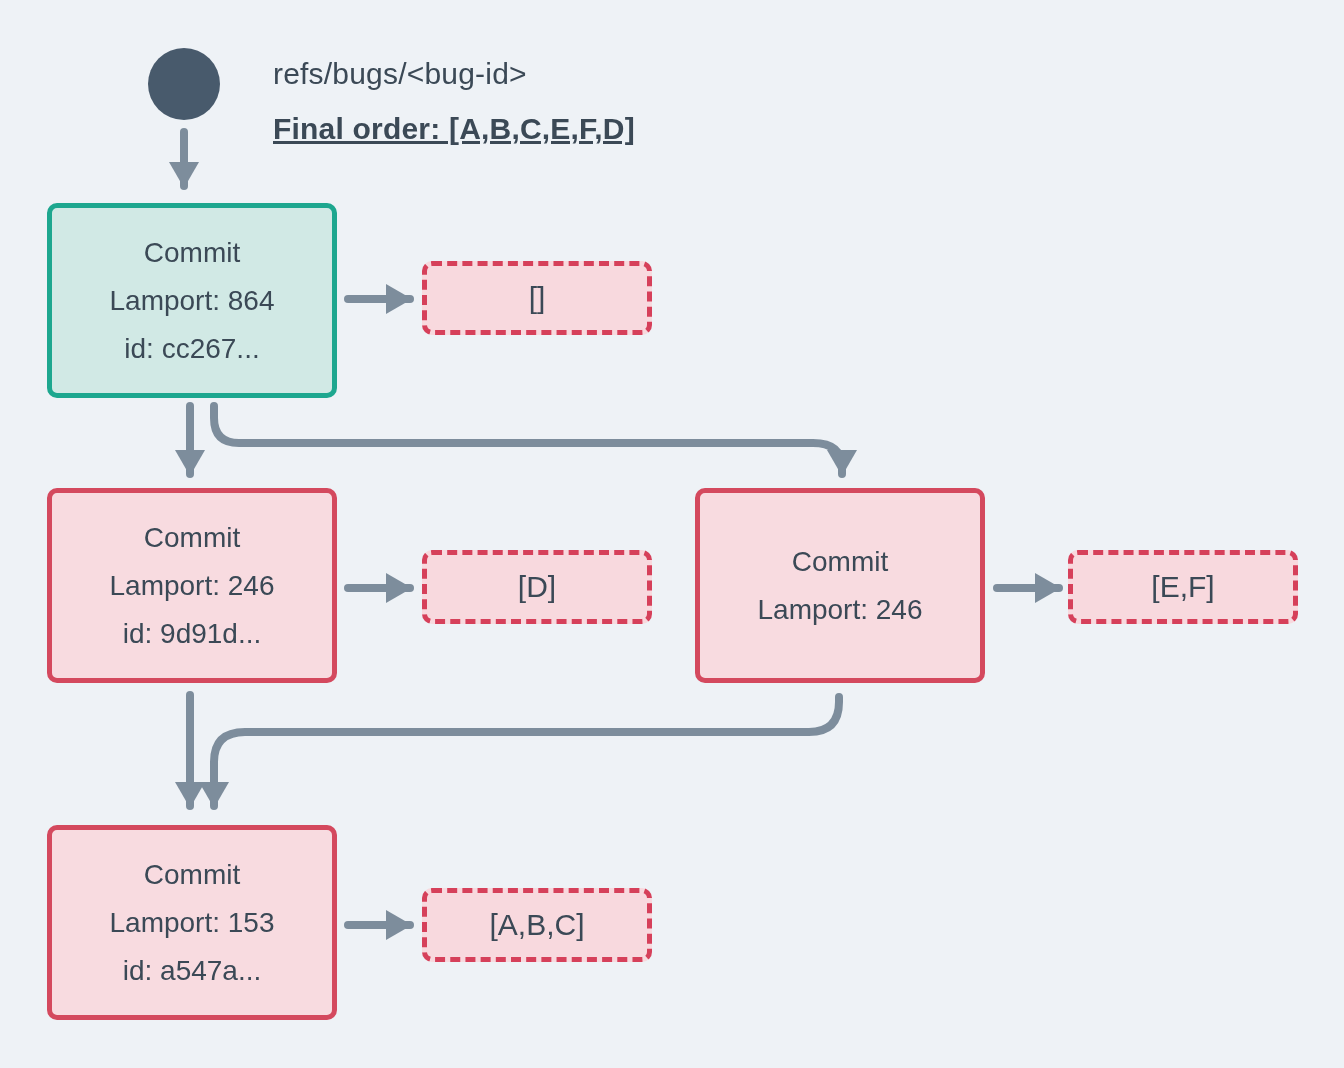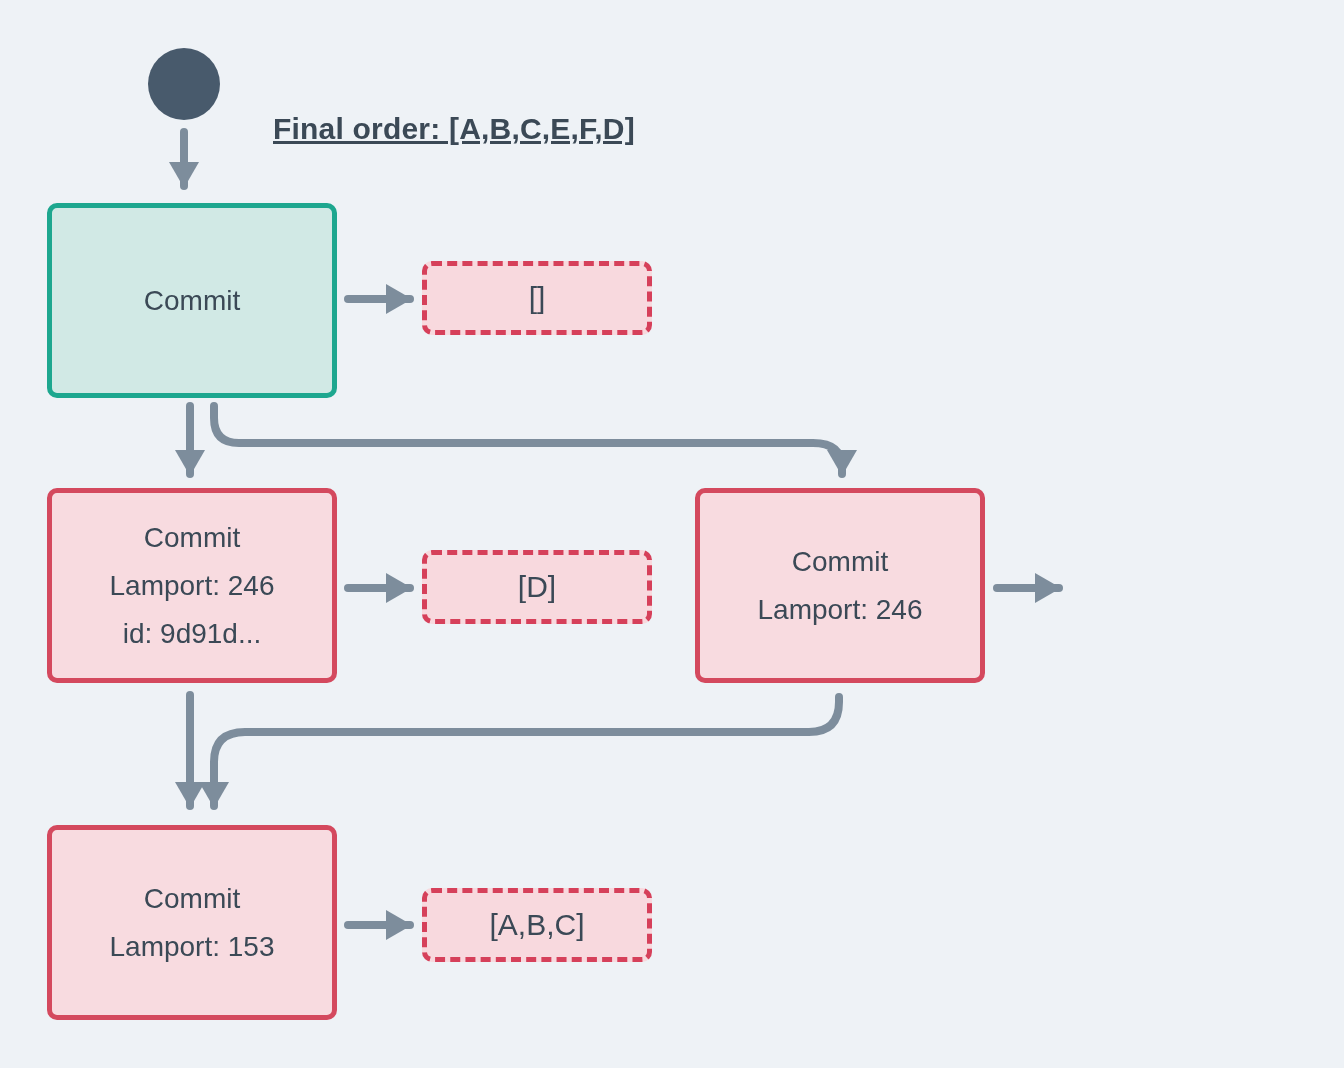--- a/index.html
+++ b/index.html
@@ -81,44 +81,51 @@
       <path d="M348,588 H410" marker-end="url(#ah)"></path>
       <path d="M997,588 H1059" marker-end="url(#ah)"></path>
       <path d="M190,695 V806" marker-end="url(#ah)"></path>
       <path d="M839,697 V702 Q839,732 809,732 H245 Q214,732 214,762 V806" marker-end="url(#ah)"></path>
       <path d="M348,925 H410" marker-end="url(#ah)"></path>
     </g>
   </svg>
 
   <div class="head-node"></div>
 
+  <div class="ref-label">refs/bugs/&lt;bug-id&gt;</div>
   <div class="final-order">Final order: [A,B,C,E,F,D]</div>
 
   <div class="commit teal pos-root">
     <div>Commit</div>
+    <div>Lamport: 864</div>
+    <div>id: cc267...</div>
   </div>
   <div class="payload pos-p-root">
     <span>[]</span>
   </div>
 
   <div class="commit red pos-left">
     <div>Commit</div>
     <div>Lamport: 246</div>
     <div>id: 9d91d...</div>
   </div>
   <div class="payload pos-p-left">
     <span>[D]</span>
   </div>
 
   <div class="commit red pos-right">
     <div>Commit</div>
     <div>Lamport: 246</div>
   </div>
+  <div class="payload pos-p-right">
+    <span>[E,F]</span>
+  </div>
 
   <div class="commit red pos-merge">
     <div>Commit</div>
     <div>Lamport: 153</div>
+    <div>id: a547a...</div>
   </div>
   <div class="payload pos-p-merge">
     <span>[A,B,C]</span>
   </div>
 
 </div>
 
 </body></html>

